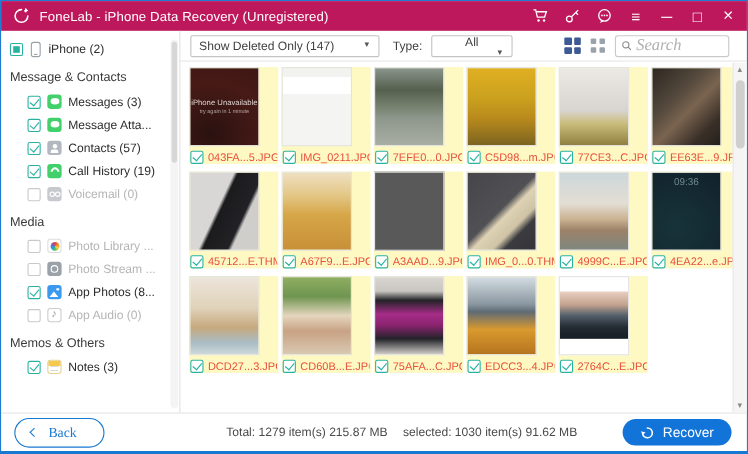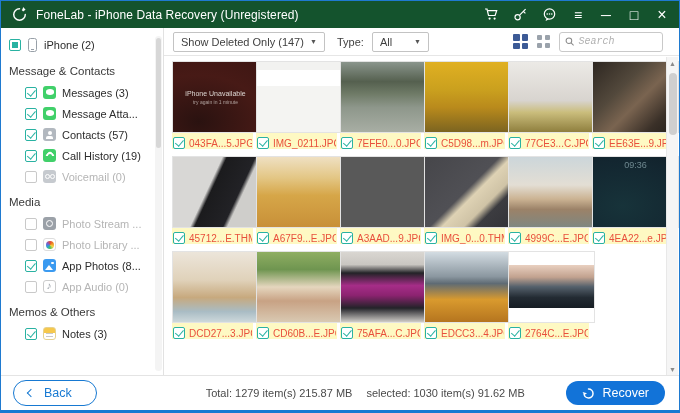--- a/index.html
+++ b/index.html
@@ -1,20 +1,20 @@
 <!DOCTYPE html>
 <html><head>
 <meta charset="utf-8">
 <style>
   * { margin:0; padding:0; box-sizing:border-box; }
   html,body { width:680px; height:413px; font-family:"Liberation Sans", sans-serif; background:#fff; overflow:hidden; }
   .window { width:680px; height:413px; border:1px solid #1f7ad0; border-bottom:3px solid #1779d2; display:flex; flex-direction:column; background:#fff; }
 
   
-  .titlebar { height:27px; background:#14532d; display:flex; align-items:center; padding:0 10px; flex:0 0 auto; }
+  .titlebar { height:27px; background:#be185d; display:flex; align-items:center; padding:0 10px; flex:0 0 auto; }
   .titlebar .logo { width:17px; height:17px; margin-right:8px; flex:0 0 auto; }
   .titlebar .title { color:#fff; font-size:12px; letter-spacing:.1px; }
   .tb-icons { margin-left:auto; display:flex; align-items:center; gap:14px; }
   .tb-ic { width:15px; height:15px; display:flex; align-items:center; justify-content:center; color:#fff; font-size:13px; line-height:1; cursor:pointer; }
   .tb-glyph { color:#fff; font-size:14px; cursor:pointer; line-height:1; width:14px; text-align:center; }
 
   
   .main { flex:1 1 auto; display:flex; min-height:0; }
 
   
@@ -52,54 +52,54 @@
   .ic-appvid { background:#38a7e8; } .ic-appvid::before { content:""; position:absolute; left:4.5px; top:3.5px; border-top:3px solid transparent; border-bottom:3px solid transparent; border-left:5px solid #fff; }
   .ic-appvid::after { content:""; position:absolute; top:0; left:0; right:0; height:3px; background:#2b3a4a; border-radius:3px 3px 0 0; }
   .ic-audio { background:#fff; border:1px solid #ccc; } .ic-audio::before { content:"♪"; position:absolute; left:2.5px; top:-1px; font-size:10px; color:#9aa0a8; }
   .ic-notes { background:linear-gradient(to bottom,#f6c84c 0 42%,#fff 42%); border:1px solid #e6d290; }
   .ic-notes::after { content:""; position:absolute; left:2px; right:2px; bottom:2.5px; height:4px; background:repeating-linear-gradient(to bottom,#c9c9c9 0 1px,transparent 1px 3px); }
 
   
   .content { flex:1 1 auto; display:flex; flex-direction:column; min-width:0; position:relative; }
   .toolbar { height:28px; flex:0 0 auto; display:flex; align-items:center; padding:0 16px 0 9px; gap:8px; border-bottom:1px solid #e6e6e6; }
   .dropdown { height:20px; border:1px solid #c3c3c3; border-radius:2px; display:flex; align-items:center; padding:0 7px; font-size:11px; color:#3f3f3f; cursor:pointer; background:#fff; }
-  .dd-filter { width:152px; } .dd-type { width:57px; }
+  .dd-filter { width:172px; } .dd-type { width:74px;flex-direction:column; }
   .dd-caret { margin-left:auto; font-size:7px; color:#555; }
   .type-label { font-size:11px; color:#3f3f3f; margin-left:4px; }
   .view-toggles { margin-left:auto; display:flex; align-items:center; gap:8px; }
   .vt { width:15px; height:15px; display:grid; grid-template-columns:1fr 1fr; gap:2px; cursor:pointer; }
   .vt span { background:#3c5a96; border-radius:1px; }
   .vt.small { grid-template-columns:1fr 1fr; gap:3px; padding:1px; }
   .vt.small span { background:#9aa2ab; }
   .searchbox { width:104px; height:20px; border:1px solid #c9c9c9; border-radius:3px; display:flex; align-items:center; padding:0 5px; gap:4px; background:#fff; }
-  .searchbox input { border:none; outline:none; width:100%; font-size:10px; font-family:Liberation Mono, monospace; color:#555; background:transparent; }
+  .searchbox input { border:none; outline:none; width:100%; font-size:15px; font-family:Liberation Serif, serif; color:#555; background:transparent; }
   .searchbox input::placeholder { color:#b0b0b0; font-style:italic; }
 
   
   .gridwrap { flex:1 1 auto; position:relative; overflow:hidden; padding:5px 16px 0 8px; }
   .grid { display:grid; grid-template-columns:repeat(6, 81px); grid-auto-rows:auto; column-gap:3px; row-gap:7px; }
   .cell { background:#fef9c3; }
-  .thumb { width:87px; height:72px; border:1px solid #e3e3e3; position:relative; background-position:center; background-size:cover; }
+  .thumb { width:64px; height:72px; border:1px solid #e3e3e3; position:relative; background-position:center; background-size:cover; }
   .thumb.letterbox { background-color:#fff; background-size:100% 62%; background-repeat:no-repeat; background-position:center; }
   .cap { display:flex; align-items:center; gap:4px; padding:4px 1px 0 1px; }
   .fname { font-size:10px; color:#e8503c; white-space:nowrap; overflow:hidden; }
   .ovl { position:absolute; inset:0; display:flex; flex-direction:column; align-items:center; justify-content:center; text-align:center; color:#ded8d4; }
   .ovl .t { font-size:7px; } .ovl .s { font-size:5px; opacity:.7; margin-top:2px; }
   .ovl-time { position:absolute; top:3px; left:0; right:0; text-align:center; font-size:9px; color:#7e99a0; opacity:.85; }
 
   
   .vscroll { position:absolute; right:1px; top:1px; bottom:0; width:12px; background:#f5f5f5; border-left:1px solid #e8e8e8; display:flex; flex-direction:column; align-items:center; }
   .vs-arrow { font-size:7px; color:#8a8a8a; height:12px; display:flex; align-items:center; justify-content:center; cursor:pointer; }
   .vs-arrow.down { margin-top:auto; }
   .vs-thumb { width:8px; height:62px; background:#cfcfcf; border-radius:4px; margin-top:4px; cursor:pointer; }
 
   
   .footer { height:35px; flex:0 0 auto; border-top:1px solid #e4e4e4; display:flex; align-items:center; }
   .foot-left { width:163px; flex:0 0 auto; display:flex; align-items:center; padding-left:12px; }
-  .back-btn { display:flex; align-items:center; gap:10px; border:1px solid #1779d2; border-radius:15px; padding:5px 24px 5px 14px; color:#1779d2; font-size:12.5px; cursor:pointer; background:#fff; }
+  .back-btn { display:flex; align-items:center; gap:10px; border:1px solid #1779d2; border-radius:15px; padding:5px 24px 5px 14px; color:#1779d2; font-size:12.5px; cursor:pointer; background:#fff;font-family:Liberation Serif, serif; }
   .chev { width:6px; height:6px; border-left:1.8px solid #1779d2; border-bottom:1.8px solid #1779d2; transform:rotate(45deg); }
   .totals { flex:1 1 auto; display:flex; justify-content:center; gap:14px; font-size:11px; color:#4a4a4a; }
   .recover-btn { display:flex; align-items:center; gap:7px; background:#1273d8; color:#fff; font-size:12.5px; border-radius:15px; padding:5px 16px; margin-right:14px; cursor:pointer; flex:0 0 auto; }
 </style>
 </head>
 <body>
 
 <div class="window">
 
   <div class="titlebar">
@@ -171,27 +171,27 @@
       </div>
       <div class="sitem disabled">
         <span class="cb unchecked"></span>
           <span class="ic ic-vmail"></span>
         <span class="slabel">Voicemail (0)</span>
       </div>
 
       <div class="sec-title">Media</div>
       <div class="sitem disabled">
         <span class="cb unchecked"></span>
+          <span class="ic ic-library"></span>
+        <span class="slabel">Photo Library ...</span>
+      </div>
+      <div class="sitem disabled">
+        <span class="cb unchecked"></span>
           <span class="ic ic-camera dim"></span>
         <span class="slabel">Photo Stream ...</span>
-      </div>
-      <div class="sitem disabled">
-        <span class="cb unchecked"></span>
-          <span class="ic ic-library"></span>
-        <span class="slabel">Photo Library ...</span>
       </div>
       <div class="sitem">
         <span class="cb checked"></span>
           <span class="ic ic-appph"></span>
         <span class="slabel">App Photos (8...</span>
       </div>
       <div class="sitem disabled">
         <span class="cb unchecked"></span>
           <span class="ic ic-audio"></span>
         <span class="slabel">App Audio (0)</span>

